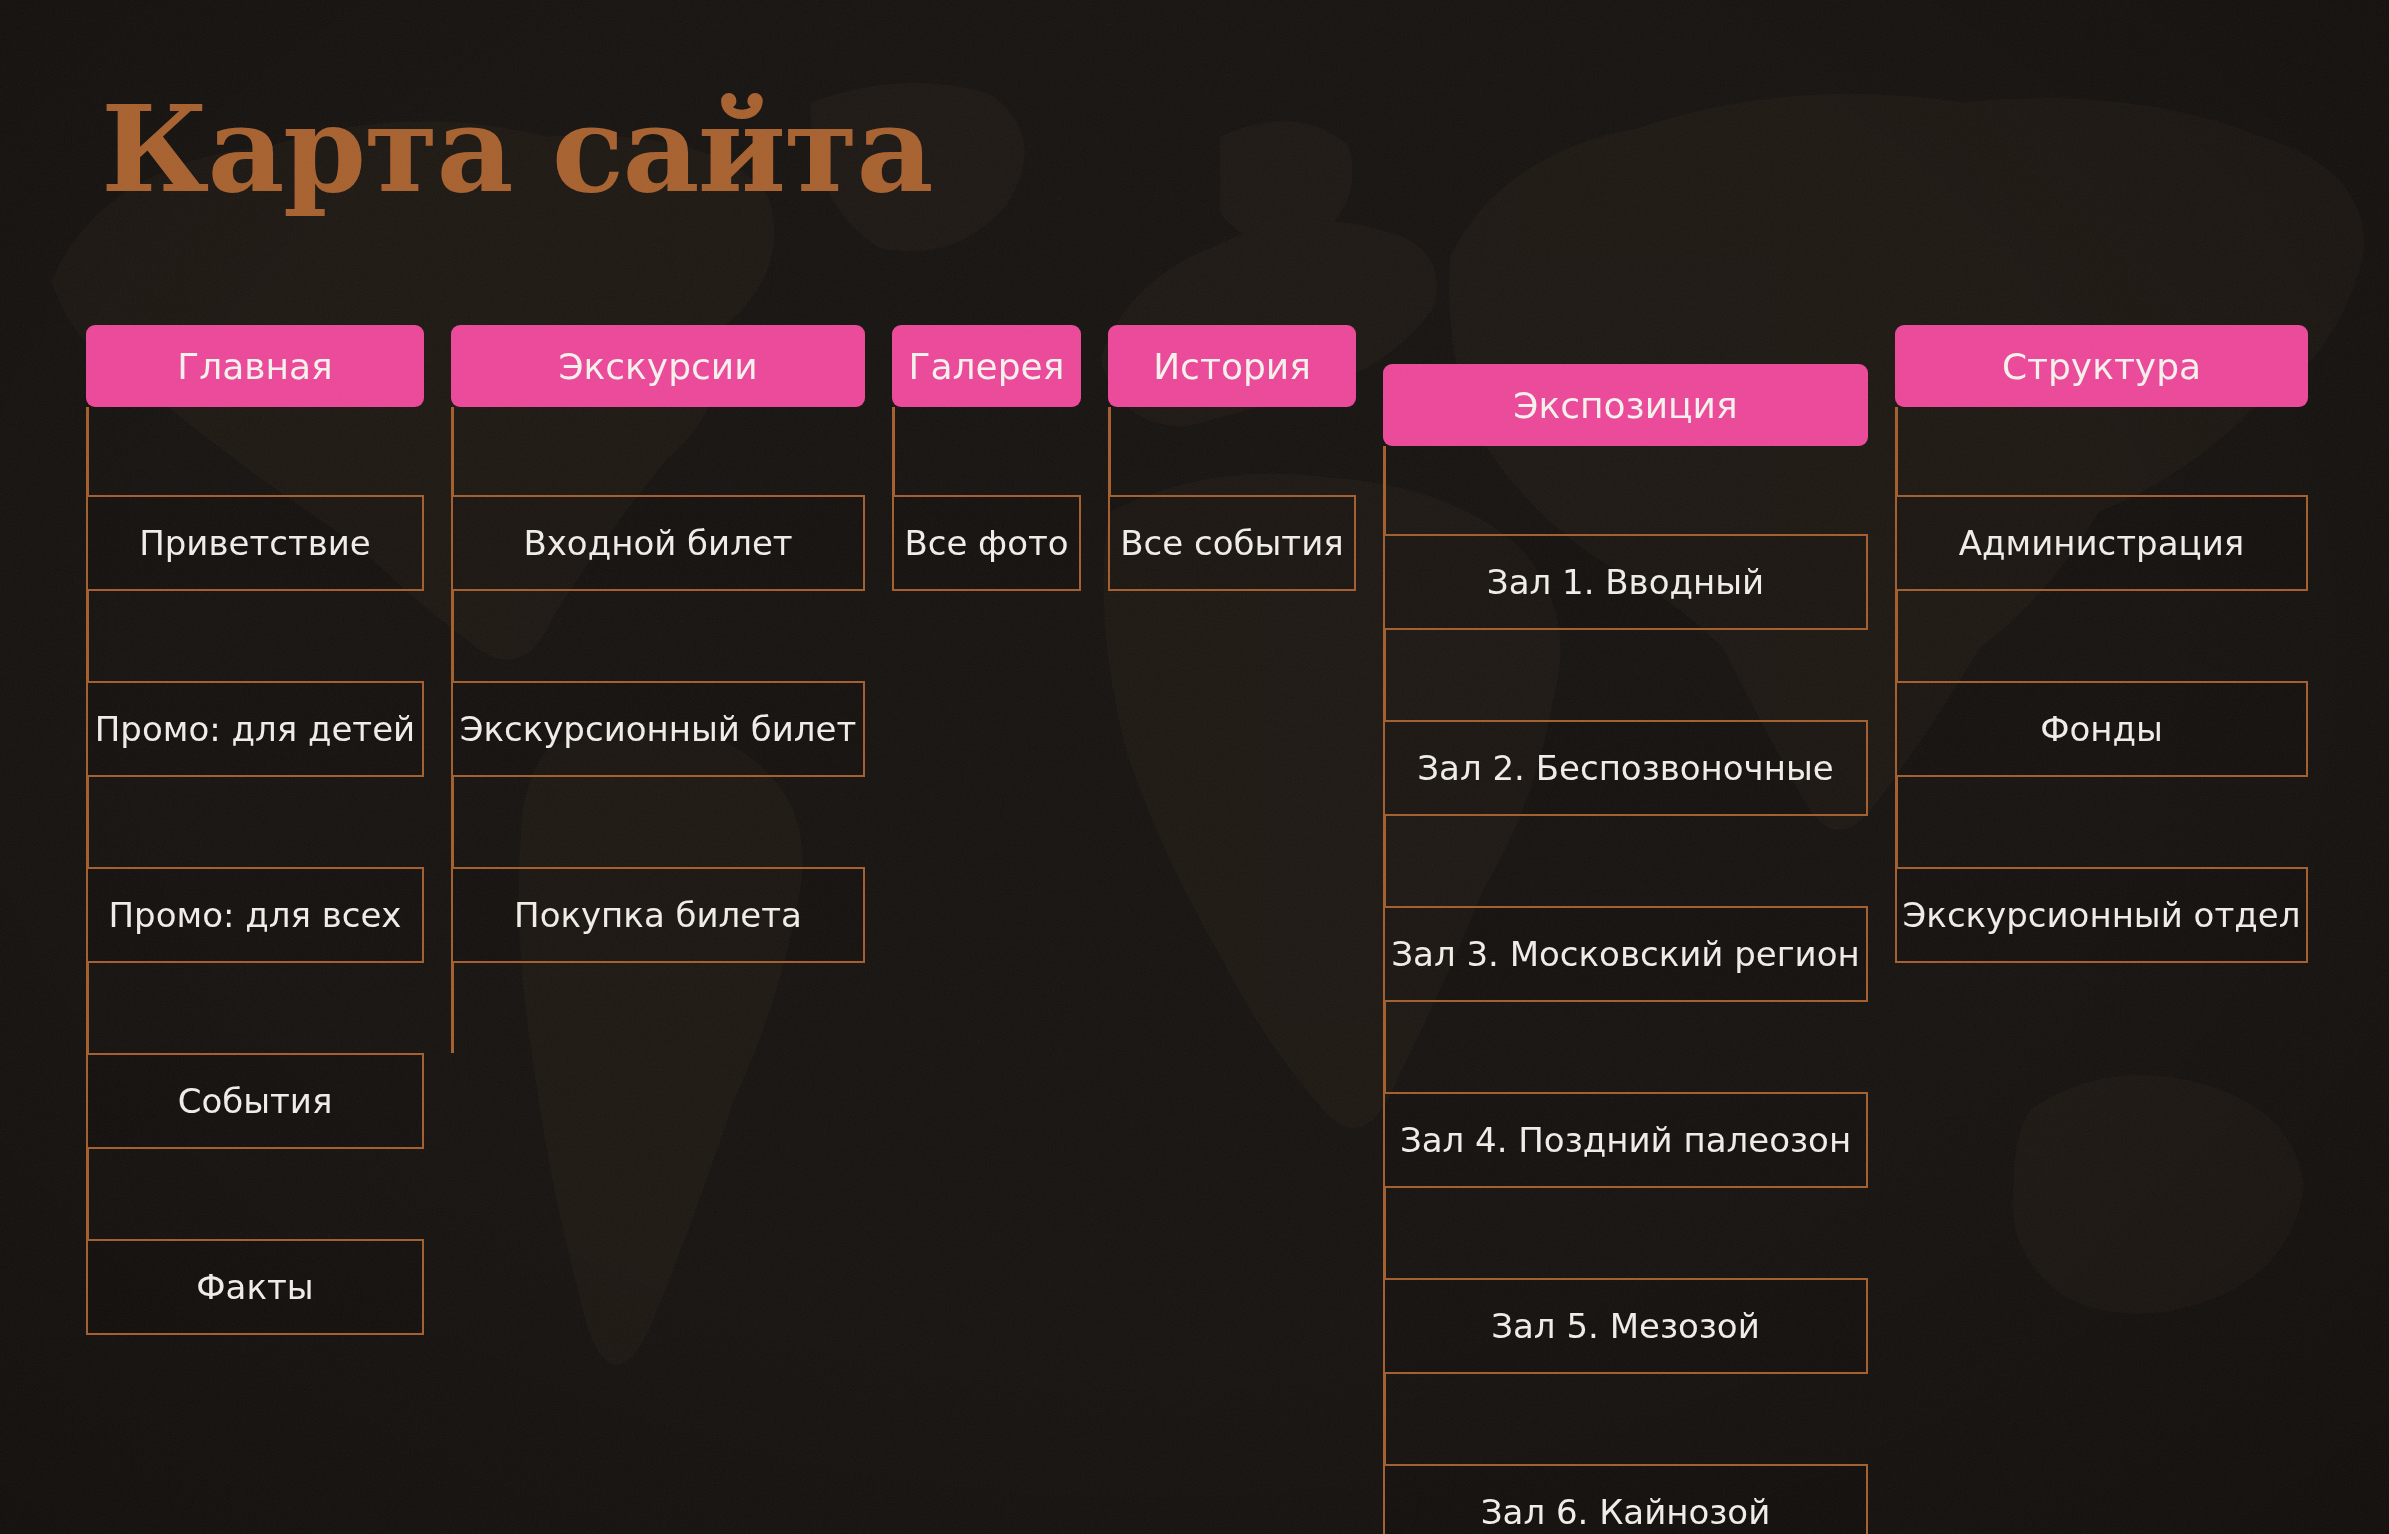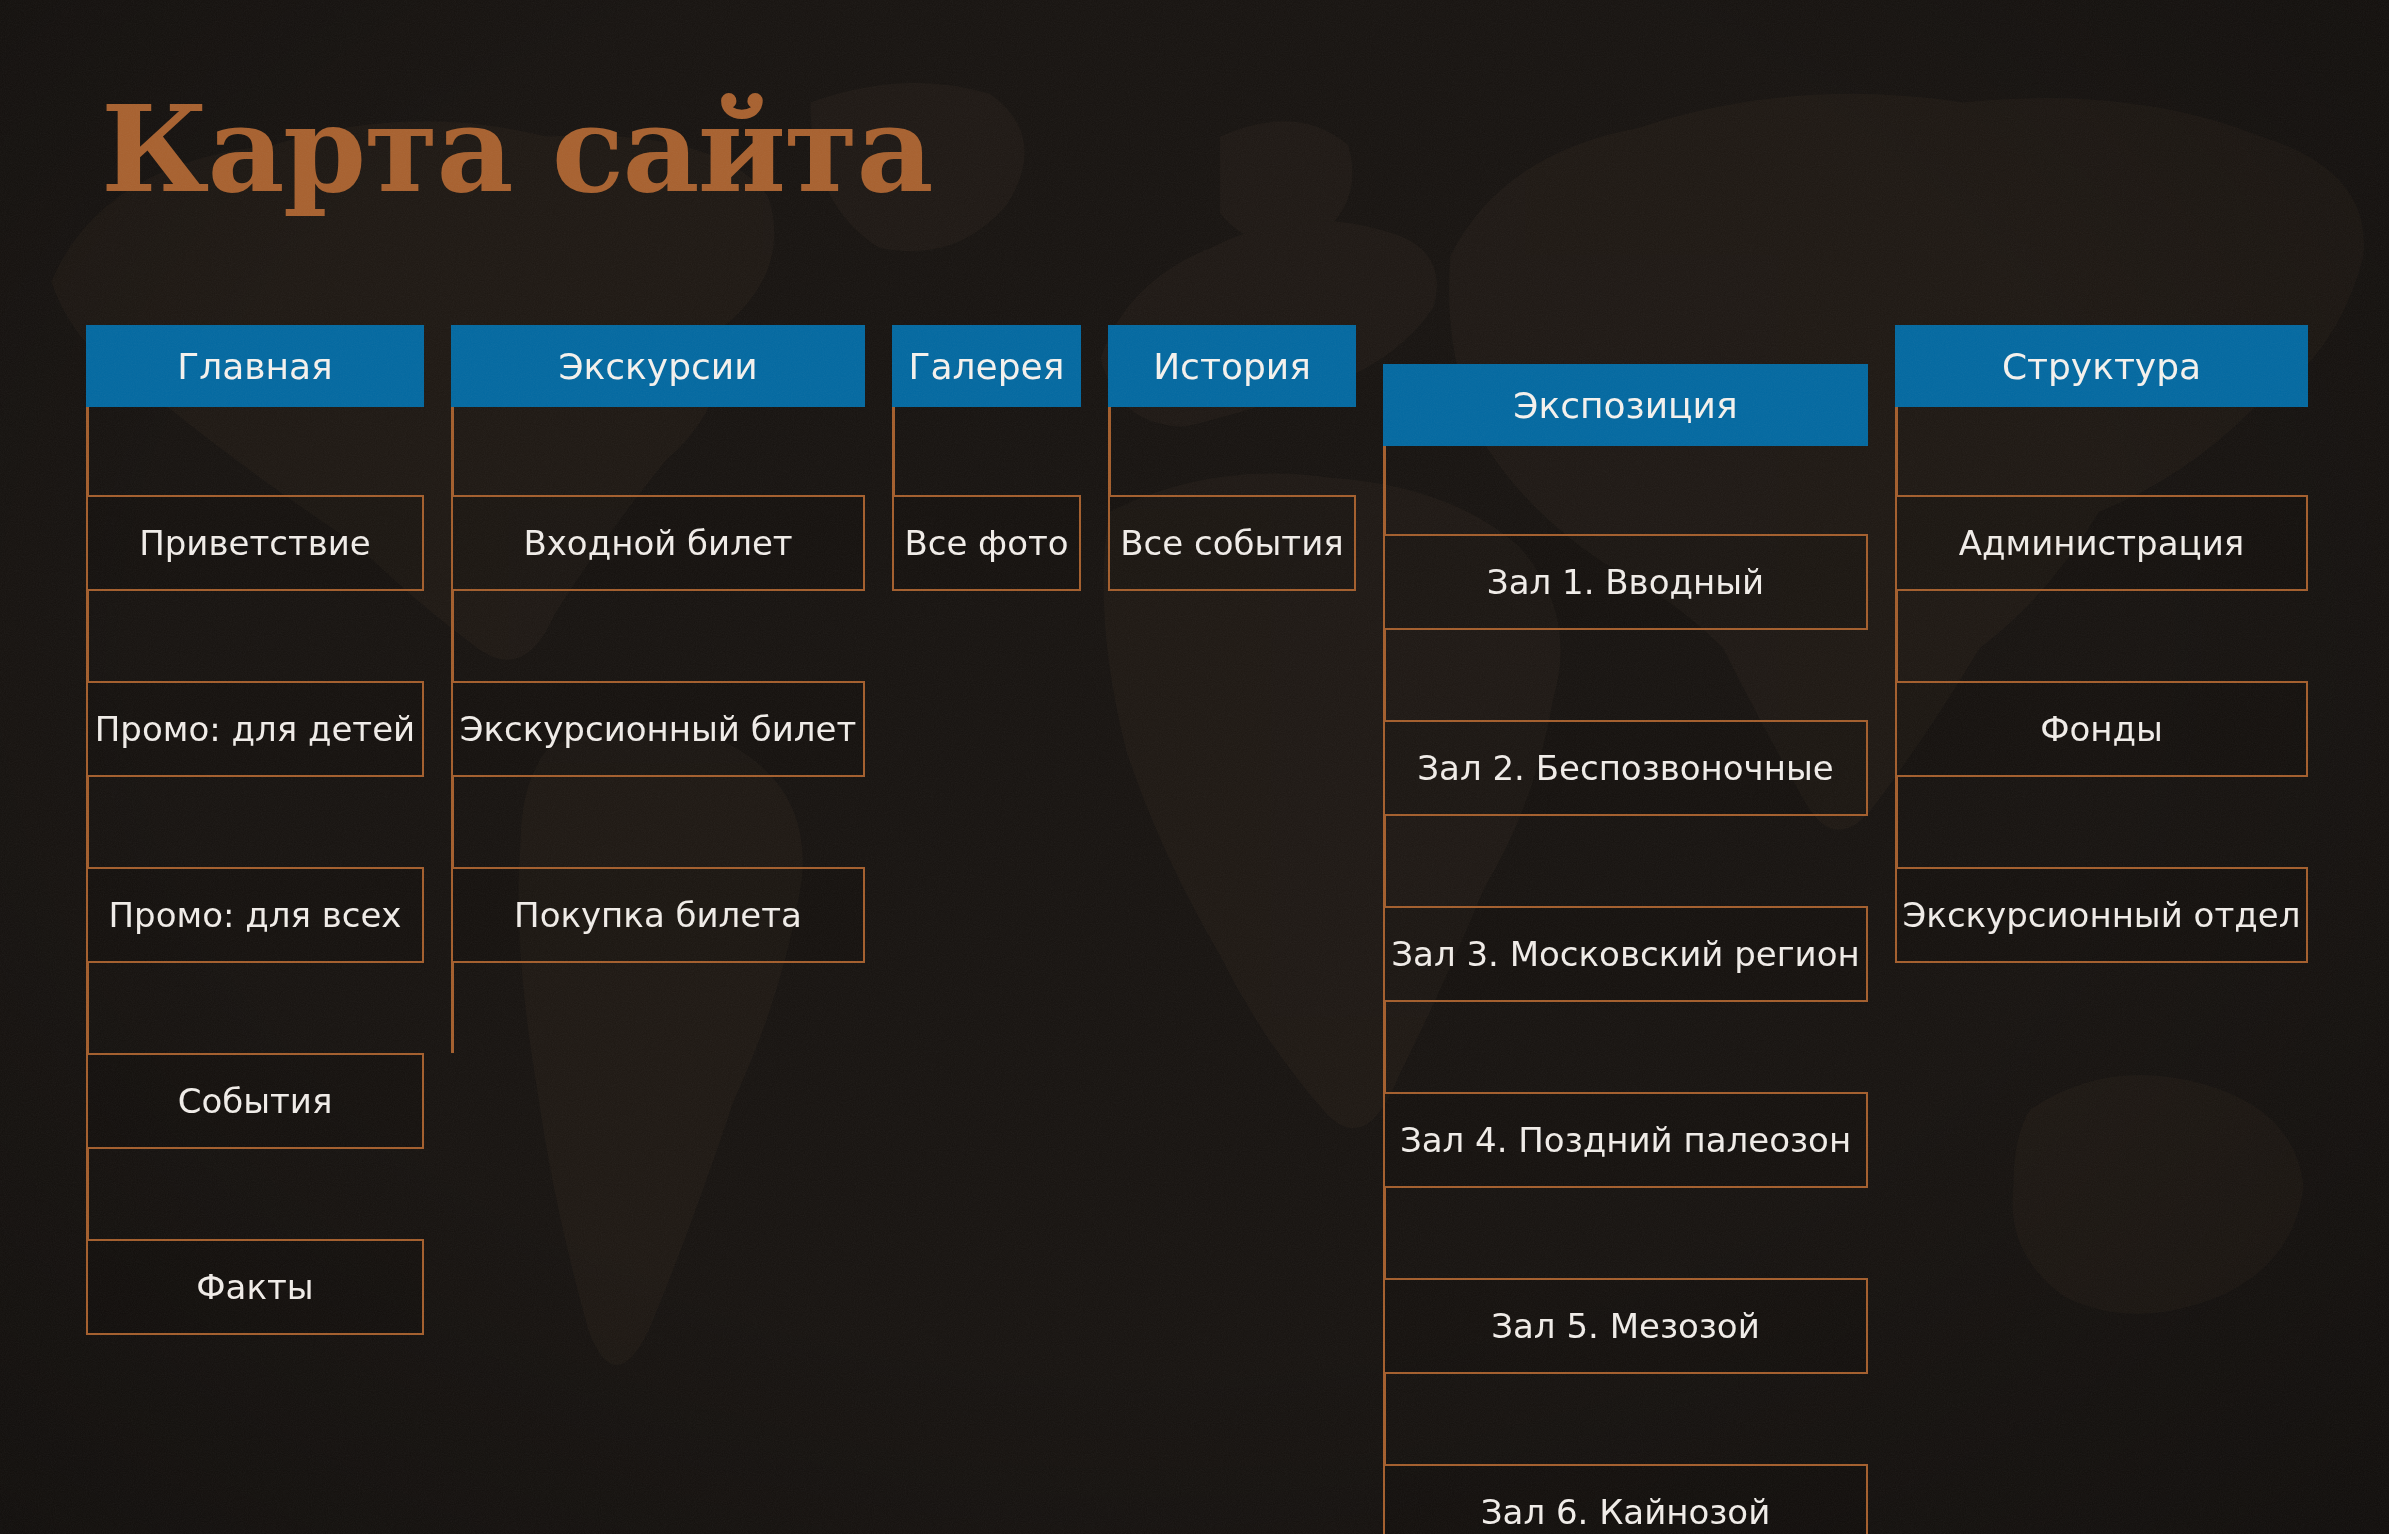--- a/index.html
+++ b/index.html
@@ -36,26 +36,27 @@
   }
   .col{display:flex;flex-direction:column;}
   .col:nth-child(1){width:338px;}
   .col:nth-child(2){width:414px;}
   .col:nth-child(3){width:189px;}
   .col:nth-child(4){width:248px;}
   .col:nth-child(5){width:485px;margin-top:39px;}
   .col:nth-child(6){width:413px;}
   .col-header{
     height:82px;
-    background:#0369a1;
+    background:#ec4899;
     color:#f5f2ee;
     display:flex;align-items:center;justify-content:center;
     font-size:36px;
     white-space:nowrap;
     cursor:pointer;
+    border-radius:9px;
   }
   .connector{
     width:2.6px;
     background:#a45e2c;
     align-self:flex-start;
     height:90px;
   }
   .connector.first{height:88px;}
   .node{
     box-sizing:border-box;

